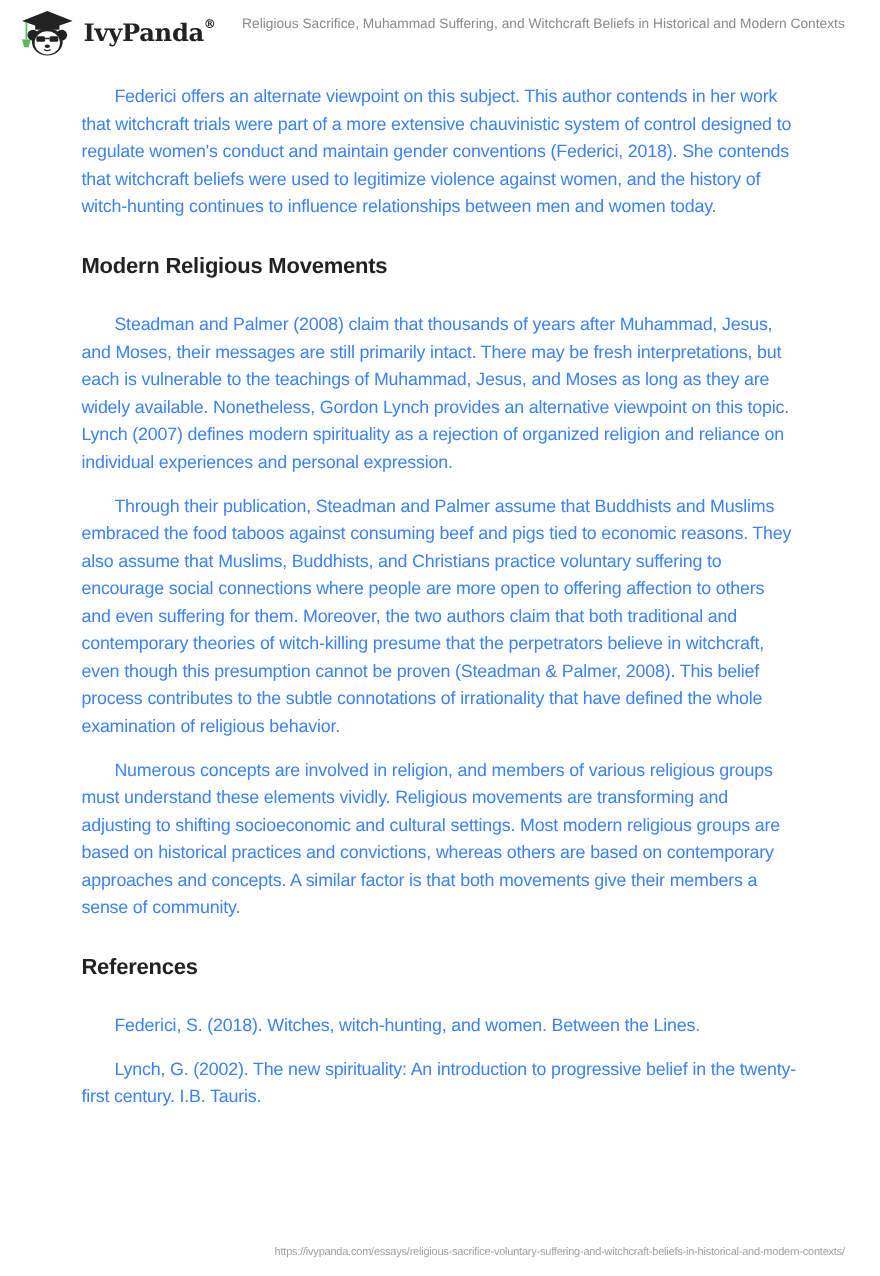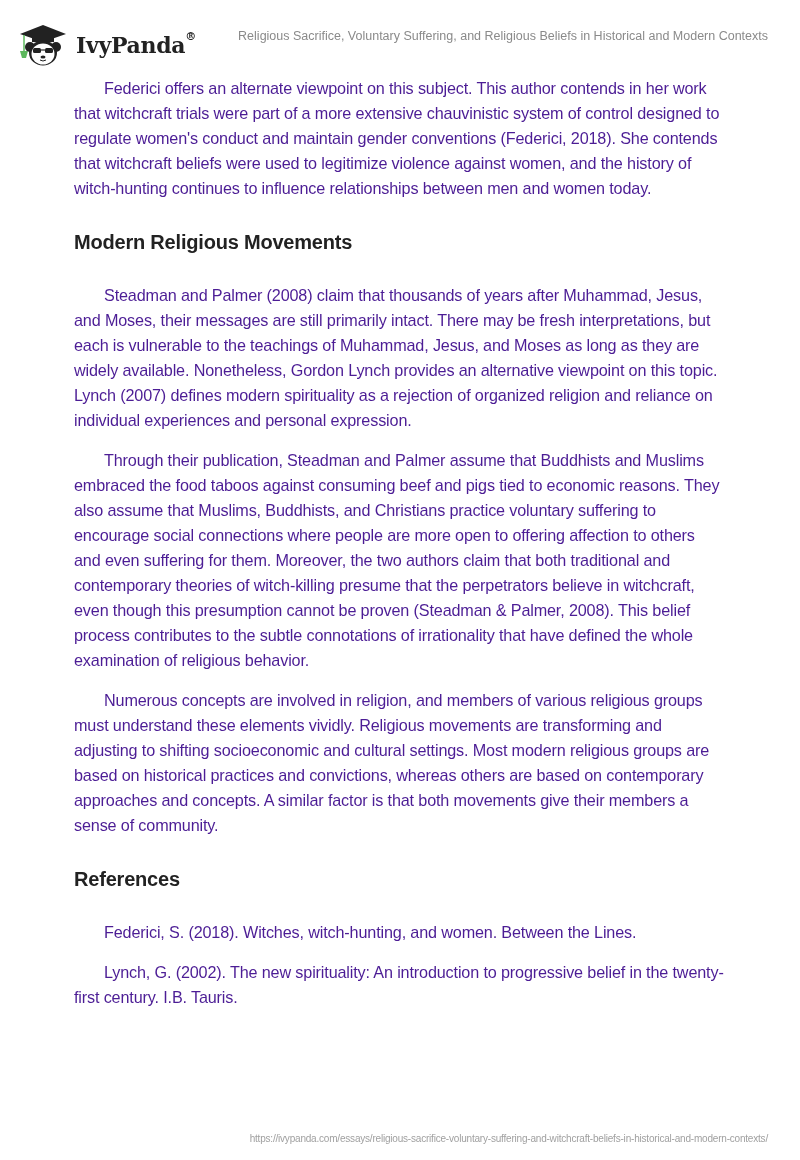--- a/index.html
+++ b/index.html
@@ -1,27 +1,27 @@
 <!DOCTYPE html>
 <html><head>
 <meta charset="utf-8">
 <style>
   * { margin: 0; padding: 0; box-sizing: border-box; }
   html, body { width: 800px; height: 1160px; background: #ffffff; overflow: hidden; }
   body { position: relative; font-family: "Liberation Sans", sans-serif; color: #222222; }
 
-  .header { position: absolute; left: 0; top: 15px; width: 800px; height: 60px; }
+  .header { position: absolute; left: 0; top: 0; width: 800px; height: 60px; }
   .logo { position: absolute; left: 18px; top: 8px; display: flex; align-items: center; }
   .logo svg { display: block; }
   .logo-text { font-family: "DejaVu Serif", serif; font-weight: bold; font-size: 22px; color: #222; margin-left: 8px; letter-spacing: -0.3px; }
   .logo-text sup { font-size: 11px; vertical-align: top; position: relative; top: -2px; }
   .doc-title { position: absolute; right: 32px; top: 14px; font-size: 12.5px; color: #8a8a8a; white-space: nowrap; }
 
   .content { position: absolute; left: 74px; top: 76px; width: 650px; }
-  p.body { font-size: 16.2px; line-height: 25px; text-indent: 30px; color: #4c1d95; margin-bottom: 15px; letter-spacing: -0.15px; }
+  p.body { font-size: 16.2px; line-height: 25px; text-indent: 30px; color: #3b82f6; margin-bottom: 15px; letter-spacing: -0.15px; }
   h2.section { font-size: 20px; font-weight: bold; color: #222; line-height: 34px; margin: 24px 0 24px 0; letter-spacing: -0.2px; }
 
   .footer-url { position: absolute; right: 32px; top: 1133px; font-size: 10px; color: #a0a0a0; white-space: nowrap; letter-spacing: -0.2px; }
 </style>
 </head>
 <body>
 
 <div class="header">
   <div class="logo">
     <svg width="50" height="44" viewBox="0 0 50 44">
@@ -39,21 +39,21 @@
 
       <rect x="15" y="25" width="8" height="5" rx="1.5" fill="#222"></rect>
       <rect x="27" y="25" width="8" height="5" rx="1.5" fill="#222"></rect>
       <line x1="23" y1="27" x2="27" y2="27" stroke="#222" stroke-width="1.2"></line>
 
       <ellipse cx="25" cy="34" rx="2.5" ry="1.6" fill="#222"></ellipse>
       <path d="M22,37 Q25,39 28,37" stroke="#222" stroke-width="1" fill="none"></path>
     </svg>
     <span class="logo-text"><span>IvyPanda</span><sup>®</sup></span>
   </div>
-  <div class="doc-title">Religious Sacrifice, Voluntary Suffering, and Religious Beliefs in Historical and Modern Contexts</div>
+  <div class="doc-title">Religious Sacrifice, Muhammad Suffering, and Witchcraft Beliefs in Historical and Modern Contexts</div>
 </div>
 
 <div class="content">
   <p class="body">Federici offers an alternate viewpoint on this subject. This author contends in her work that witchcraft trials were part of a more extensive chauvinistic system of control designed to regulate women's conduct and maintain gender conventions (Federici, 2018). She contends that witchcraft beliefs were used to legitimize violence against women, and the history of witch-hunting continues to influence relationships between men and women today.</p>
 
   <h2 class="section">Modern Religious Movements</h2>
   <p class="body">Steadman and Palmer (2008) claim that thousands of years after Muhammad, Jesus, and Moses, their messages are still primarily intact. There may be fresh interpretations, but each is vulnerable to the teachings of Muhammad, Jesus, and Moses as long as they are widely available. Nonetheless, Gordon Lynch provides an alternative viewpoint on this topic. Lynch (2007) defines modern spirituality as a rejection of organized religion and reliance on individual experiences and personal expression.</p>
   <p class="body">Through their publication, Steadman and Palmer assume that Buddhists and Muslims embraced the food taboos against consuming beef and pigs tied to economic reasons. They also assume that Muslims, Buddhists, and Christians practice voluntary suffering to encourage social connections where people are more open to offering affection to others and even suffering for them. Moreover, the two authors claim that both traditional and contemporary theories of witch-killing presume that the perpetrators believe in witchcraft, even though this presumption cannot be proven (Steadman &amp; Palmer, 2008). This belief process contributes to the subtle connotations of irrationality that have defined the whole examination of religious behavior.</p>
   <p class="body">Numerous concepts are involved in religion, and members of various religious groups must understand these elements vividly. Religious movements are transforming and adjusting to shifting socioeconomic and cultural settings. Most modern religious groups are based on historical practices and convictions, whereas others are based on contemporary approaches and concepts. A similar factor is that both movements give their members a sense of community.</p>
 

